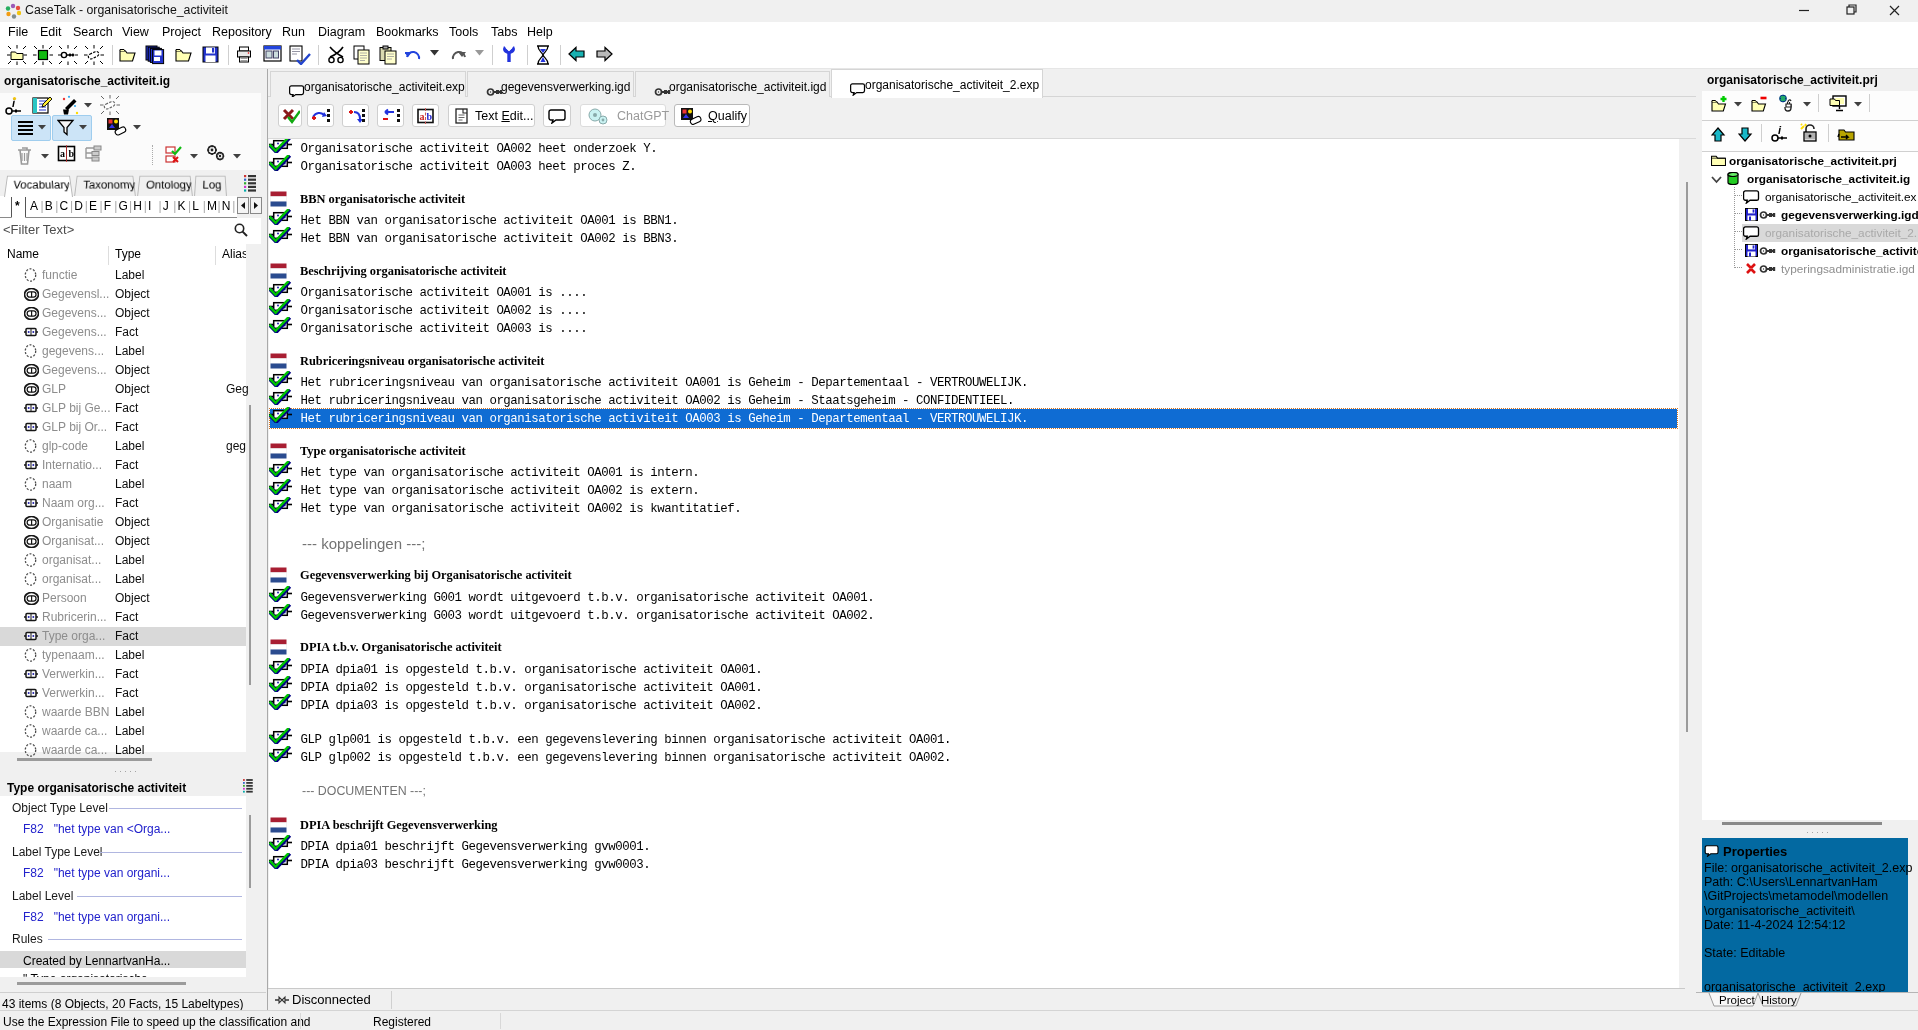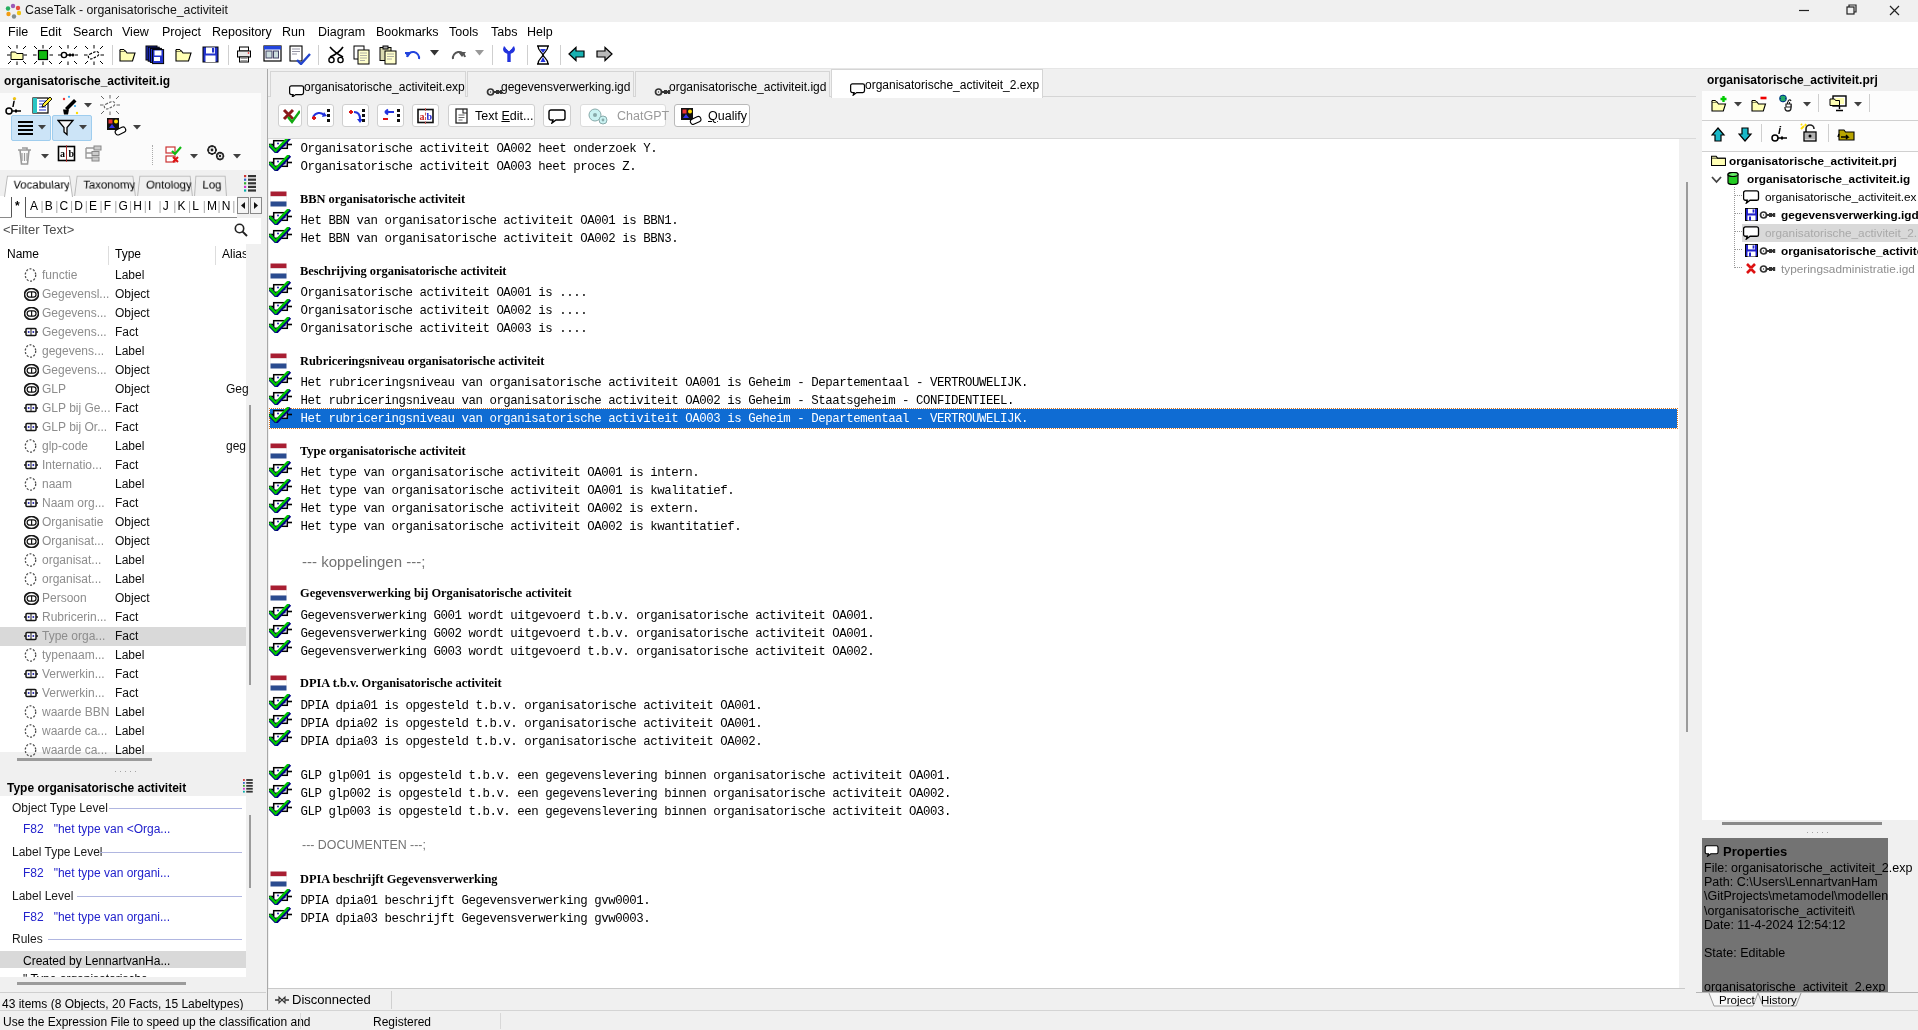--- a/index.html
+++ b/index.html
@@ -67,21 +67,21 @@
 
 #vsc{left:1679px;top:139px;width:17px;height:849px;background:#f0f0f0}
 
 #rp{left:1696px;top:69px;width:222px;height:941px;background:#f0f0f0;font-size:12px}
 #rp .hdr{position:absolute;left:11px;top:4px;font-size:12px;font-weight:bold}
 #rptb{position:absolute;left:6px;top:22px;width:216px;height:61px;background:#fdfdfd;border-bottom:1px solid #d0d0d0}
 #rtree{position:absolute;left:6px;top:83px;width:216px;height:668px;background:#fff;font-size:11.8px}
 .trow{position:absolute;left:0;height:18px;width:216px;white-space:nowrap}
 .trow .tx{position:absolute;top:2px}
 #rsplit{position:absolute;left:6px;top:751px;width:216px;height:18px;background:#f0f0f0}
-#props{position:absolute;left:6px;top:769px;width:186px;height:154px;background:#737373;font-size:12.5px}
+#props{position:absolute;left:6px;top:769px;width:206px;height:154px;background:#0369a1;font-size:12.5px}
 #props div{position:absolute;left:2px;white-space:nowrap}
 #rtabs{position:absolute;left:0;top:923px;width:222px;height:18px;background:#f0f0f0;border-top:1px solid #b5b5b5;font-size:12px}
 
 #sbar{left:0;top:1010px;width:1918px;height:20px;background:#f0f0f0;border-top:1px solid #d4d4d4;font-size:12px}
 #sbar span{position:absolute;top:3px}
 .dots5{position:absolute;color:#9a9a9a;font-size:9px;letter-spacing:2px}
 
 </style></head><body>
 
 <svg width="0" height="0" style="position:absolute">
@@ -1013,26 +1013,20 @@
 <div class="row">
         <svg class="chk" width="23" height="16">
           <use href="#chk"></use>
         </svg>
         <span class="mono">Het type van organisatorische activiteit OA001 is intern.</span>
       </div>
 <div class="row">
         <svg class="chk" width="23" height="16">
           <use href="#chk"></use>
         </svg>
-        <span class="mono">Het type van organisatorische activiteit OA001 is kwalitatief.</span>
-      </div>
-<div class="row">
-        <svg class="chk" width="23" height="16">
-          <use href="#chk"></use>
-        </svg>
         <span class="mono">Het type van organisatorische activiteit OA002 is extern.</span>
       </div>
 <div class="row">
         <svg class="chk" width="23" height="16">
           <use href="#chk"></use>
         </svg>
         <span class="mono">Het type van organisatorische activiteit OA002 is kwantitatief.</span>
       </div>
 <div class="bl"></div>
 <div class="pl">
@@ -1048,26 +1042,20 @@
 <div class="row">
         <svg class="chk" width="23" height="16">
           <use href="#chk"></use>
         </svg>
         <span class="mono">Gegevensverwerking G001 wordt uitgevoerd t.b.v. organisatorische activiteit OA001.</span>
       </div>
 <div class="row">
         <svg class="chk" width="23" height="16">
           <use href="#chk"></use>
         </svg>
-        <span class="mono">Gegevensverwerking G002 wordt uitgevoerd t.b.v. organisatorische activiteit OA001.</span>
-      </div>
-<div class="row">
-        <svg class="chk" width="23" height="16">
-          <use href="#chk"></use>
-        </svg>
         <span class="mono">Gegevensverwerking G003 wordt uitgevoerd t.b.v. organisatorische activiteit OA002.</span>
       </div>
 <div class="bl"></div>
 <div class="hd">
         <svg width="17" height="16">
           <use href="#flag"></use>
         </svg>
         <span class="ht">DPIA t.b.v. Organisatorische activiteit</span>
       </div>
 <div class="row">
@@ -1093,26 +1081,20 @@
         <svg class="chk" width="23" height="16">
           <use href="#chk"></use>
         </svg>
         <span class="mono">GLP glp001 is opgesteld t.b.v. een gegevenslevering binnen organisatorische activiteit OA001.</span>
       </div>
 <div class="row">
         <svg class="chk" width="23" height="16">
           <use href="#chk"></use>
         </svg>
         <span class="mono">GLP glp002 is opgesteld t.b.v. een gegevenslevering binnen organisatorische activiteit OA002.</span>
-      </div>
-<div class="row">
-        <svg class="chk" width="23" height="16">
-          <use href="#chk"></use>
-        </svg>
-        <span class="mono">GLP glp003 is opgesteld t.b.v. een gegevenslevering binnen organisatorische activiteit OA003.</span>
       </div>
 <div class="bl"></div>
 <div class="pl">
         <span style="font-size:12.4px">--- DOCUMENTEN ---;</span>
       </div>
 <div class="bl"></div>
 <div class="hd">
         <svg width="17" height="16">
           <use href="#flag"></use>
         </svg>

